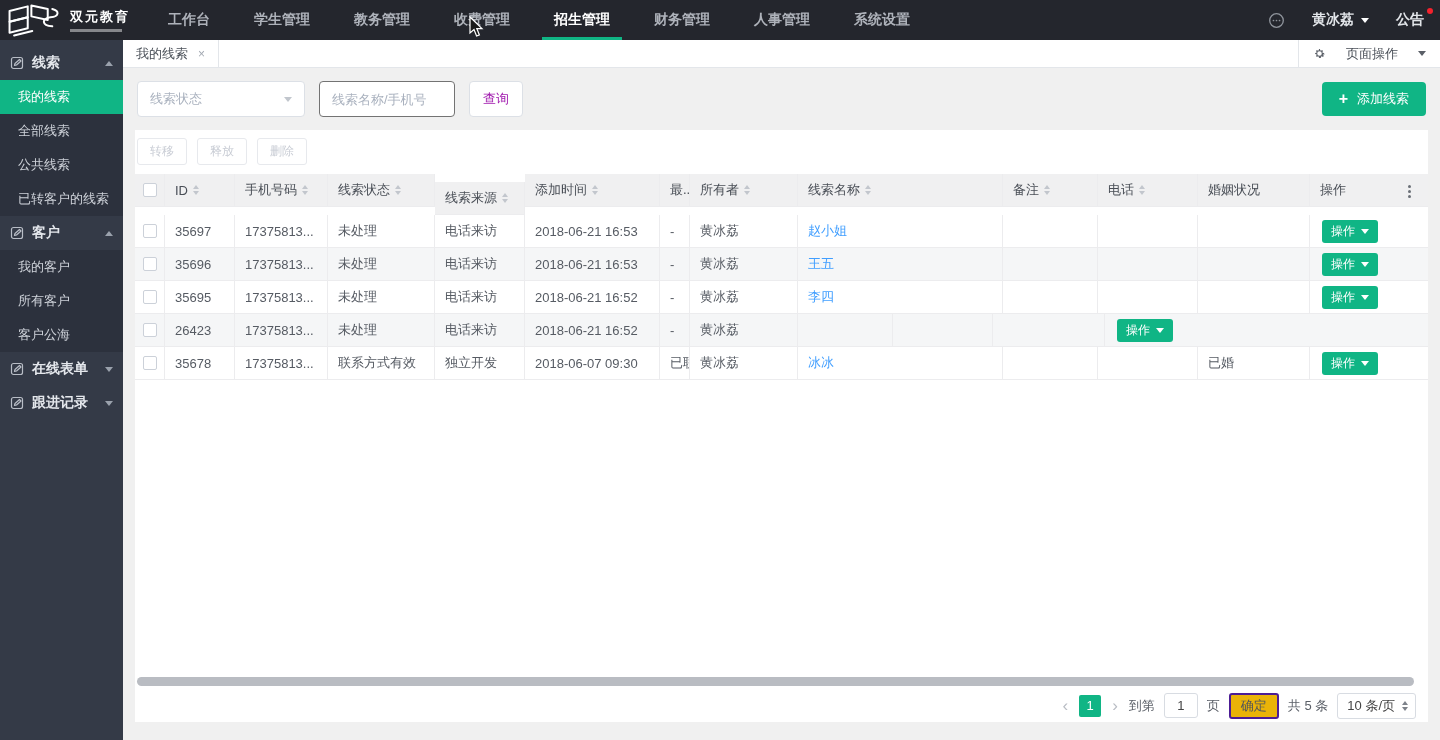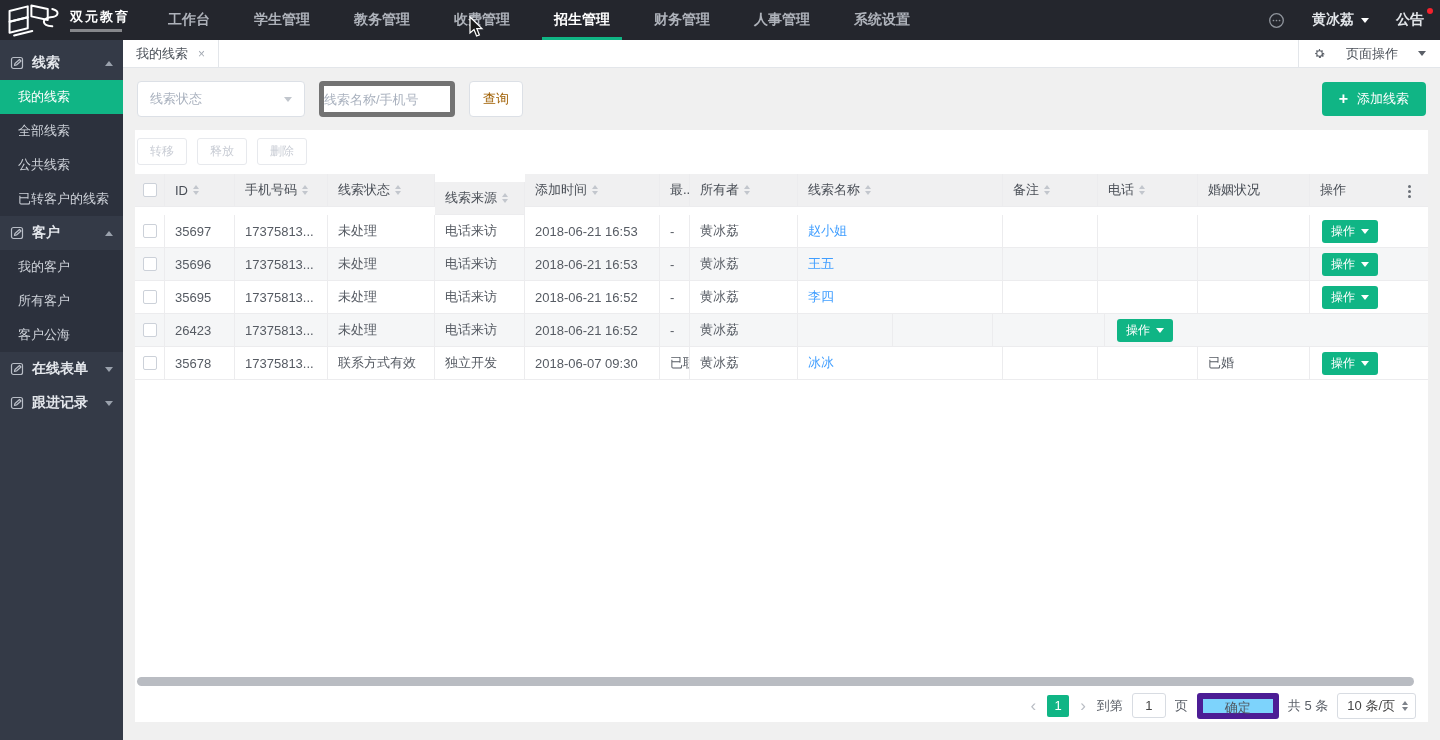--- a/index.html
+++ b/index.html
@@ -50,23 +50,23 @@
   
   .main{flex:1;display:flex;flex-direction:column;min-width:0;}
   .tabbar{height:28px;background:#fff;border-bottom:1px solid #e3e6ea;display:flex;align-items:stretch;flex-shrink:0;}
   .tab{display:flex;align-items:center;gap:10px;padding:0 13px;border-right:1px solid #e3e6ea;font-size:13px;color:#4a5058;cursor:pointer;}
   .tab-close{color:#a3a9b2;font-size:12px;cursor:pointer;}
   .page-ops{margin-left:auto;border-left:1px solid #e3e6ea;display:flex;align-items:center;gap:20px;padding:0 14px;font-size:13px;color:#4a5058;cursor:pointer;}
 
   .filter-wrap{display:flex;align-items:center;gap:14px;padding:13px 14px;flex-shrink:0;}
   .select{width:168px;height:36px;background:#fff;border:1px solid #dce0e6;border-radius:4px;display:flex;align-items:center;justify-content:space-between;padding:0 12px;font-size:13px;color:#a9b1be;cursor:pointer;}
   .select.source{width:150px;}
-  .input{width:136px;height:36px;border:5px solid #737373;border-radius:4px;padding:0 0;font-size:13px;color:#333;background:#fff;outline:none;}
+  .input{width:136px;height:36px;border:1px solid #737373;border-radius:4px;padding:0 12px;font-size:13px;color:#333;background:#fff;outline:none;}
   .input::placeholder{color:#a9b1be;}
-  .btn-search{height:36px;width:54px;background:#fff;border:1px solid #dce0e6;border-radius:4px;font-size:13px;color:#a16207;cursor:pointer;}
+  .btn-search{height:36px;width:54px;background:#fff;border:1px solid #dce0e6;border-radius:4px;font-size:13px;color:#a21caf;cursor:pointer;}
   .btn-add{margin-left:auto;height:34px;padding:0 17px;background:var(--accent);color:#fff;border:none;border-radius:4px;font-size:13px;display:flex;align-items:center;gap:9px;cursor:pointer;}
   .btn-add .plus{font-size:16px;font-weight:700;line-height:1;}
 
   
   .card{flex:1;margin:0 12px 18px;background:#fff;display:flex;flex-direction:column;min-height:0;}
   .bulk{display:flex;gap:10px;padding:8px 2px 9px;}
   .btn-bulk{height:27px;padding:0 12px;background:#fff;border:1px solid #e7e9ed;border-radius:3px;color:#c9cdd5;font-size:12px;}
 
   
   .table{font-size:13px;color:#565b63;}
@@ -88,21 +88,21 @@
   .btn-op{height:23px;padding:0 9px;background:var(--accent);border:none;border-radius:3px;color:#fff;font-size:12px;display:flex;align-items:center;gap:6px;cursor:pointer;}
   .table-filler{flex:1;background:#fff;}
 
   .hscroll{height:9px;background:#b9bcc2;border-radius:5px;margin:2px 14px 3px 2px;flex-shrink:0;cursor:pointer;}
 
   
   .pager{height:33px;display:flex;align-items:center;justify-content:flex-end;gap:9px;padding-right:12px;font-size:13px;color:#5a5f67;flex-shrink:0;}
   .pg-chevron{color:#b9bdc4;font-size:17px;line-height:1;cursor:pointer;padding:0 2px;}
   .pg-page{width:22px;height:22px;background:var(--accent);color:#fff;display:flex;align-items:center;justify-content:center;border-radius:2px;font-size:13px;cursor:pointer;}
   .pg-input{width:34px;height:25px;border:1px solid #d8dce2;border-radius:3px;text-align:center;font-size:13px;color:#444;outline:none;}
-  .pg-confirm{height:26px;padding:0 22px;background:#7dd3fc;border:6px solid #4c1d95;border-radius:3px;font-size:13px;color:#4f545c;cursor:pointer;}
+  .pg-confirm{height:26px;padding:0 10px;background:#eab308;border:2px solid #4c1d95;border-radius:3px;font-size:13px;color:#4f545c;cursor:pointer;}
   .pg-size{height:26px;border:1px solid #d8dce2;border-radius:3px;display:flex;align-items:center;gap:7px;padding:0 7px 0 9px;font-size:13px;color:#444;background:#fff;cursor:pointer;}
   .spinner{display:flex;flex-direction:column;gap:2px;}
   .spinner i{width:0;height:0;border-left:3.5px solid transparent;border-right:3.5px solid transparent;}
   .spinner .s-up{border-bottom:4px solid #7d828a;}
   .spinner .s-dn{border-top:4px solid #7d828a;}
 
   .cursor{position:absolute;left:469px;top:16px;z-index:99;pointer-events:none;}
 </style>
 </head>
 <body>

